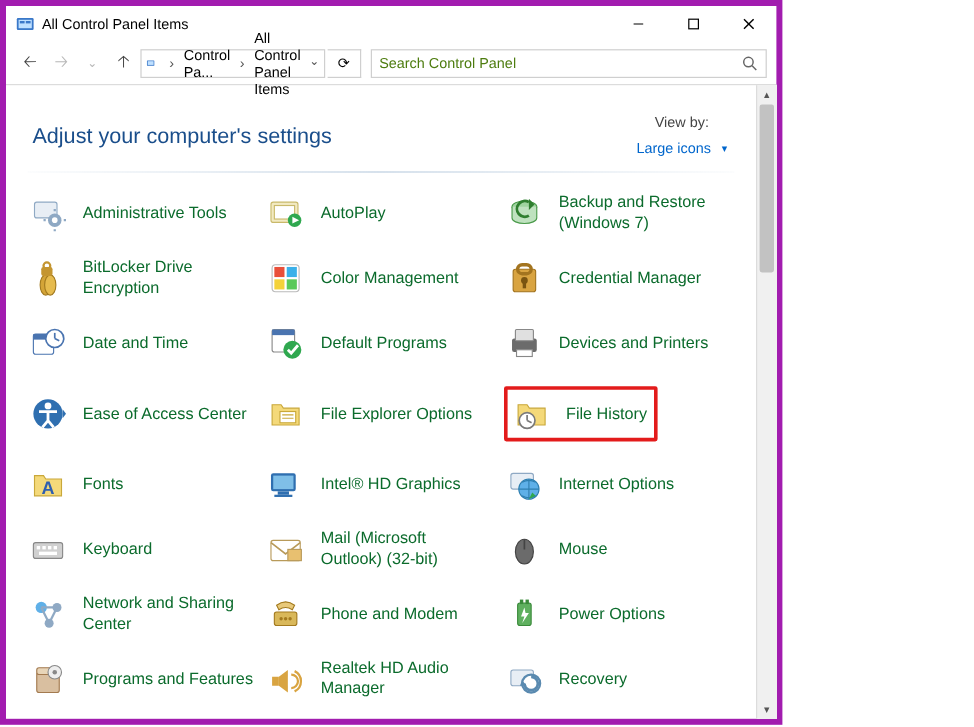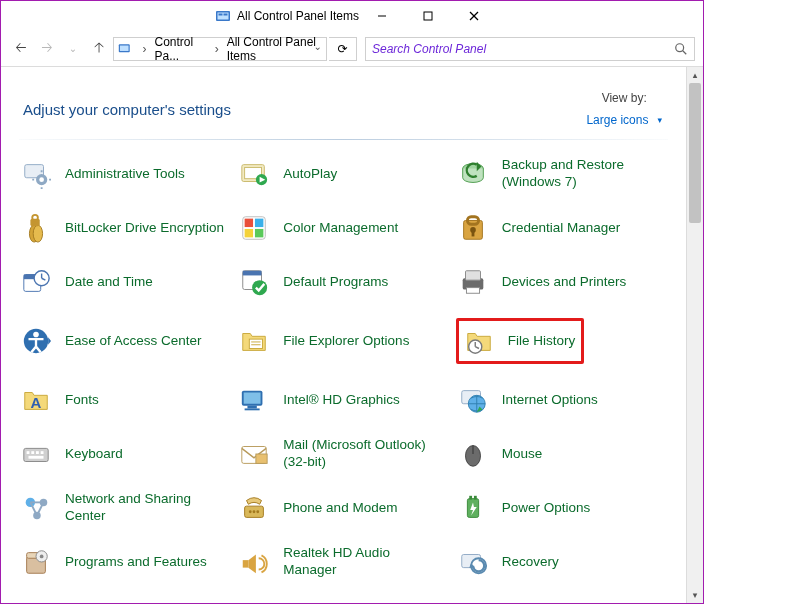--- a/index.html
+++ b/index.html
@@ -1,40 +1,40 @@
 <!DOCTYPE html>
 <html><head>
 <meta charset="utf-8">
 <style>
   * { box-sizing: border-box; margin: 0; padding: 0; font-family: "Segoe UI", Tahoma, sans-serif; }
   html, body { width: 812px; height: 606px; overflow: hidden; background:#fff; }
-  .window { width: 704px; height: 604px; border:1px solid #a21caf; background:#fff; position:relative; display:flex; flex-direction:column;align-items:center; }
+  .window { width: 652px; height: 604px; border:5px solid #a21caf; background:#fff; position:relative; display:flex; flex-direction:column; }
   
   .titlebar { height:30px; display:flex; align-items:center; padding-left:8px; font-size:12px; color:#000; }
   .titlebar .app-icon { width:16px; height:16px; margin-right:6px; display:flex; align-items:center; justify-content:center; }
   .titlebar .title-text { flex:0 0 auto; }
   .titlebar .spacer { flex:1; }
   .win-controls { display:flex; height:30px; }
   .win-btn { width:46px; height:30px; display:flex; align-items:center; justify-content:center; font-size:14px; color:#222; }
   
   .navbar { height:36px; display:flex; align-items:center; padding:0 8px; border-bottom:1px solid #dcdcdc; gap:2px; }
   .nav-btn { width:24px; height:24px; display:flex; align-items:center; justify-content:center; color:#444; font-size:14px;}
   .nav-btn.disabled { color:#b8b8b8; }
   .breadcrumb { flex:1; height:24px; border:1px solid #cfcfcf; display:flex; align-items:center; padding:0 4px; font-size:12px; gap:4px; background:#fff; position:relative;}
   .bc-icon { width:16px; height:16px; margin-right:4px; display:flex; align-items:center; justify-content:center;}
   .bc-sep { color:#555; padding:0 4px;}
   .bc-drop { position:absolute; right:4px; top:3px; color:#555; font-size:10px;}
   .refresh-btn { width:28px; height:24px; border:1px solid #cfcfcf; border-left:none; display:flex; align-items:center; justify-content:center; font-size:12px;}
-  .search-box { width:330px; height:24px; border:1px solid #cfcfcf; margin-left:6px; display:flex; align-items:center; padding:0 6px; font-size:12px; color:#6d28d9; position:relative;font-style:italic;}
+  .search-box { width:330px; height:24px; border:1px solid #cfcfcf; margin-left:6px; display:flex; align-items:center; padding:0 6px; font-size:12px; color:#4d7c0f; position:relative;}
   .search-box .sicon { position:absolute; right:6px; top:4px; color:#666;}
   
   .content-wrap { flex:1; display:flex; overflow:hidden;}
   .content { flex:1; overflow:auto; padding:10px 18px 14px 18px;}
   .header-row { display:flex; align-items:center; justify-content:space-between; padding:14px 6px 8px 4px;}
-  .header-row h1 { font-size:15px; font-weight:400; color:#1a4e8b; }
+  .header-row h1 { font-size:18px; font-weight:400; color:#1a4e8b; }
   .viewby { font-size:12px; color:#444; display:flex; align-items:center; gap:8px;flex-direction:column;}
   .viewby a { color:#0066cc; text-decoration:none; display:flex; align-items:center; gap:9px;}
   .divider { height:1px; background:linear-gradient(to right, rgba(200,216,230,0.1), rgba(180,200,220,0.9), rgba(200,216,230,0.1)); margin:4px 0 16px 0;}
   .grid { display:grid; grid-template-columns: repeat(3, 1fr); column-gap:10px; row-gap:18px; padding-right:4px;}
   .item { display:flex; align-items:center; gap:12px; min-height:36px;}
   .item .icon { width:34px; height:34px; flex:0 0 34px; display:flex; align-items:center; justify-content:center;}
   .item .label { color:#0b6b2c; font-size:13.5px; line-height:1.25; text-decoration:none; cursor:pointer;}
   .highlight-box { border:3px solid #e31b1b; padding:3px 6px 3px 3px; border-radius:2px; display:flex; align-items:center; gap:12px;}
   
   .scrollbar { width:17px; background:#f0f0f0; border-left:1px solid #dcdcdc; position:relative;}

